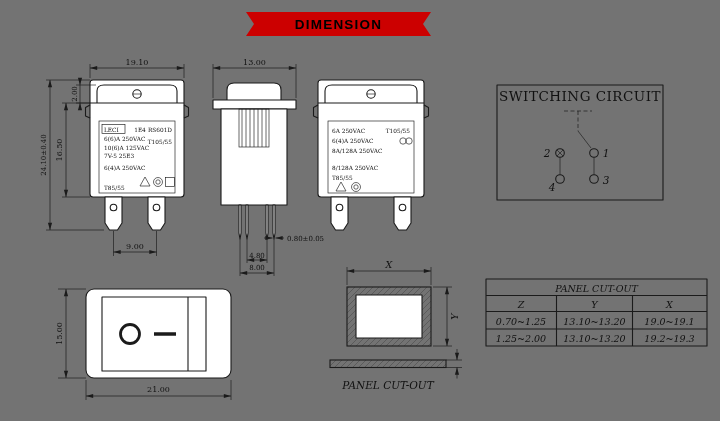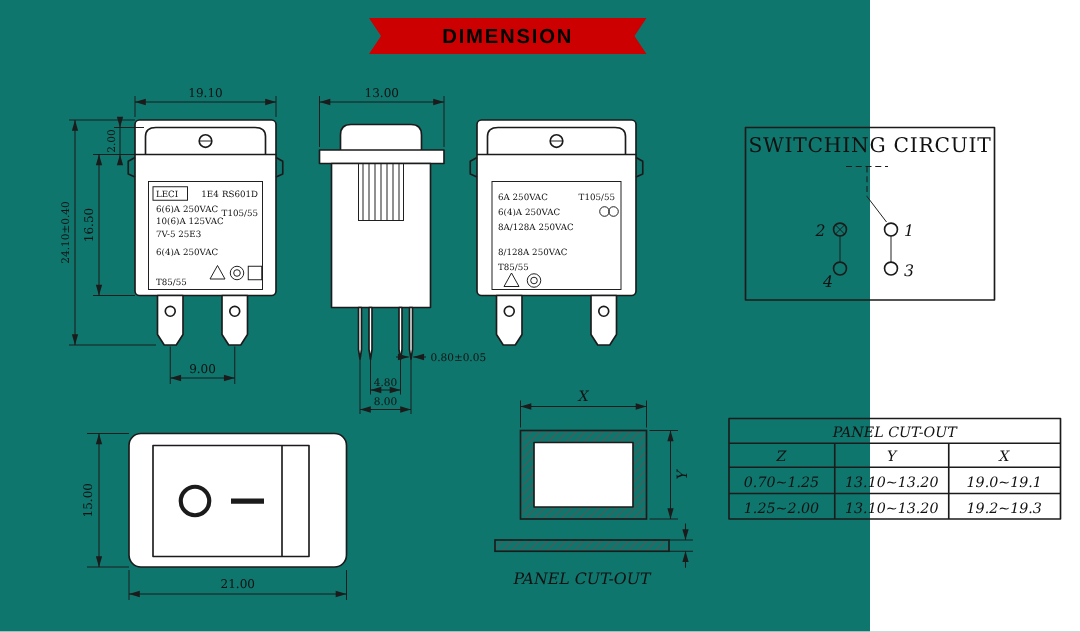--- a/index.html
+++ b/index.html
@@ -1,17 +1,17 @@
 <!DOCTYPE html>
 <html><head>
 <meta charset="utf-8">
 <style>
   * { margin:0; padding:0; box-sizing:border-box; }
   html,body { width:720px; height:421px; background:#ffffff; overflow:hidden; }
-  .page { position:relative; width:580px; height:421px; background:#0f766e; }
+  .page { position:relative; width:720px; height:421px; background:#737373; }
   svg { display:block; }
   .ln  { stroke:#1b1b1b; stroke-width:1.1; fill:none; stroke-linejoin:round; }
   .lnf { stroke:#1b1b1b; stroke-width:1.1; fill:#ffffff; stroke-linejoin:round; }
   .thin{ stroke:#1b1b1b; stroke-width:0.65; fill:none; }
   .dim { stroke:#1b1b1b; stroke-width:0.7; fill:none; }
   .dt  { font-family:"DejaVu Serif", serif; font-size:8px; fill:#111; }
   .dts { font-family:"DejaVu Serif", serif; font-size:7px; fill:#111; }
   .mk  { font-family:"DejaVu Serif", serif; font-size:5.8px; fill:#111; }
   .tbl { font-family:"DejaVu Serif", serif; font-style:italic; font-size:9.5px; fill:#111; }
   .cap { font-family:"DejaVu Serif", serif; font-style:italic; font-size:10.5px; fill:#111; }

